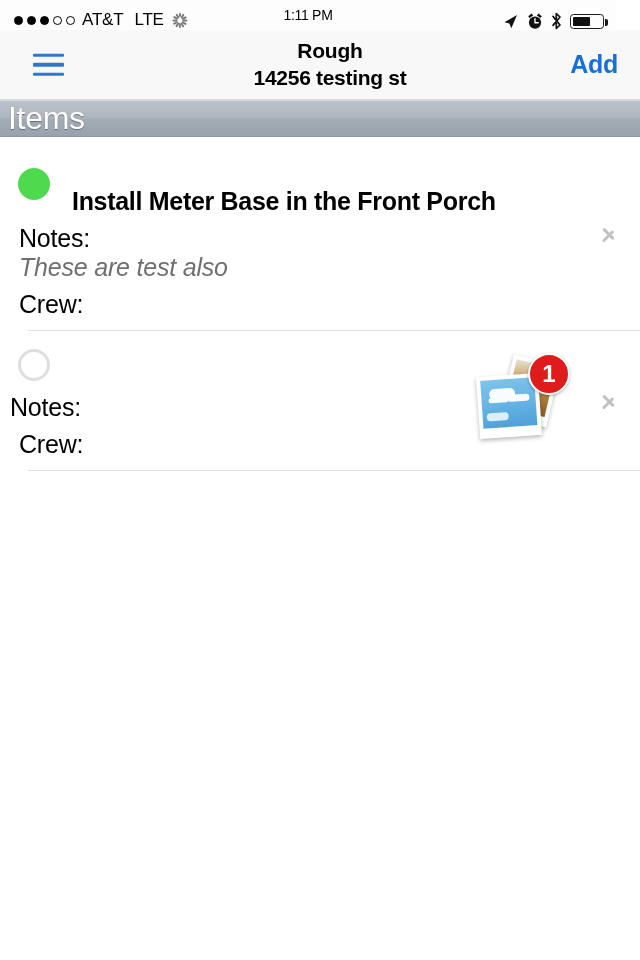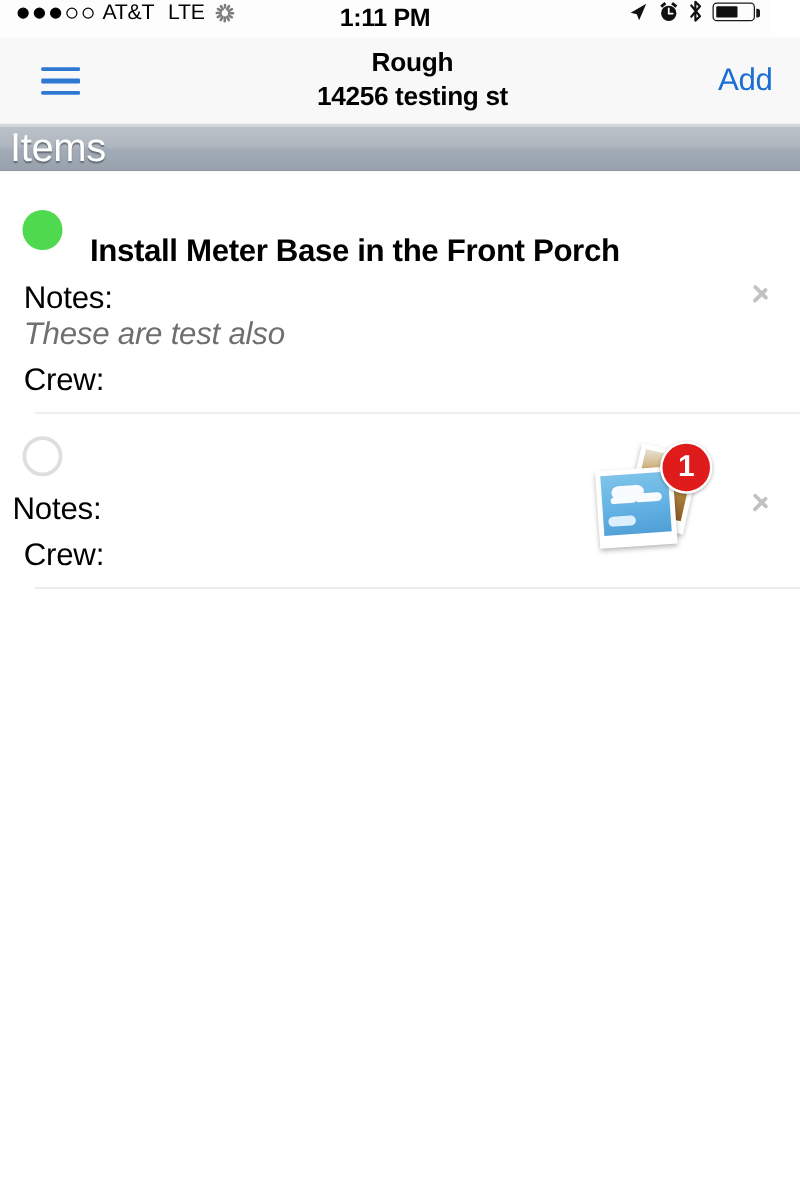--- a/index.html
+++ b/index.html
@@ -10,21 +10,21 @@
     -webkit-font-smoothing:antialiased;
     overflow:hidden;
   }
 
   
   .status-bar{
     position:relative;
     height:30px;
     width:616px;
     background:#fdfdfd;
-    display:flex; align-items:flex-start;
+    display:flex; align-items:flex-end;
     color:#000;
   }
   .sb-left{ display:flex; align-items:center; gap:7px; padding-left:14px; }
   .sig-dots{ display:flex; align-items:center; gap:4px; }
   .sig-dots i{
     display:block; width:9px; height:9px; border-radius:50%;
     border:1.6px solid #000; background:#000;
   }
   .sig-dots i.off{ background:transparent; }
   .carrier{ font-size:17px; letter-spacing:-0.2px; font-weight:400; }
@@ -34,21 +34,21 @@
     position:absolute; left:6.6px; top:0;
     width:1.8px; height:4.6px; background:#7b7b7b; border-radius:1px;
     transform-origin:0.9px 7.5px;
   }
 
   .sb-center{
     position:absolute; left:0; right:0; top:0; height:30px;
     display:flex; align-items:center; justify-content:center;
     pointer-events:none;
   }
-  .clock{ font-size:20px; font-weight:700; letter-spacing:-0.3px; }
+  .clock{ font-size:14px; font-weight:400; letter-spacing:-0.3px; }
 
   .sb-right{
     margin-left:auto; display:flex; align-items:center; gap:8px; padding-right:12px;
   }
   .battery{
     position:relative; width:34px; height:15px;
     border:1.6px solid #1a1a1a; border-radius:3.5px;
     display:flex; align-items:center;
   }
   .battery::after{
@@ -72,21 +72,21 @@
   }
   .hamburger i{ display:block; height:3.5px; background:#2f78d2; border-radius:1px; }
   .nav-titles{
     position:absolute; left:0; right:0; text-align:center;
     display:flex; flex-direction:column; align-items:center; gap:1px;margin-left:20px;
   }
   .nav-title{ font-size:21px; font-weight:700; color:#000; letter-spacing:-0.2px; line-height:26px;}
   .nav-subtitle{ font-size:21px; font-weight:700; color:#000; letter-spacing:-0.3px; line-height:26px;}
   .nav-add{
     position:absolute; right:22px;
-    font-size:25px; color:#1a6fd4; letter-spacing:-0.3px; cursor:pointer;
+    font-size:25px; color:#1a6fd4; letter-spacing:-0.3px; cursor:pointer;font-weight:bold;
   }
 
   
   .section-header{
     height:37px;
     background:linear-gradient(to bottom,#bcc2c9 0%,#aeb6bf 45%,#a2abb5 55%,#98a2ad 100%);
     border-top:1px solid #d8dbdf;
     border-bottom:1px solid #8e979f;
     display:flex; align-items:center;
     box-shadow:0 1px 2px rgba(0,0,0,0.18);

